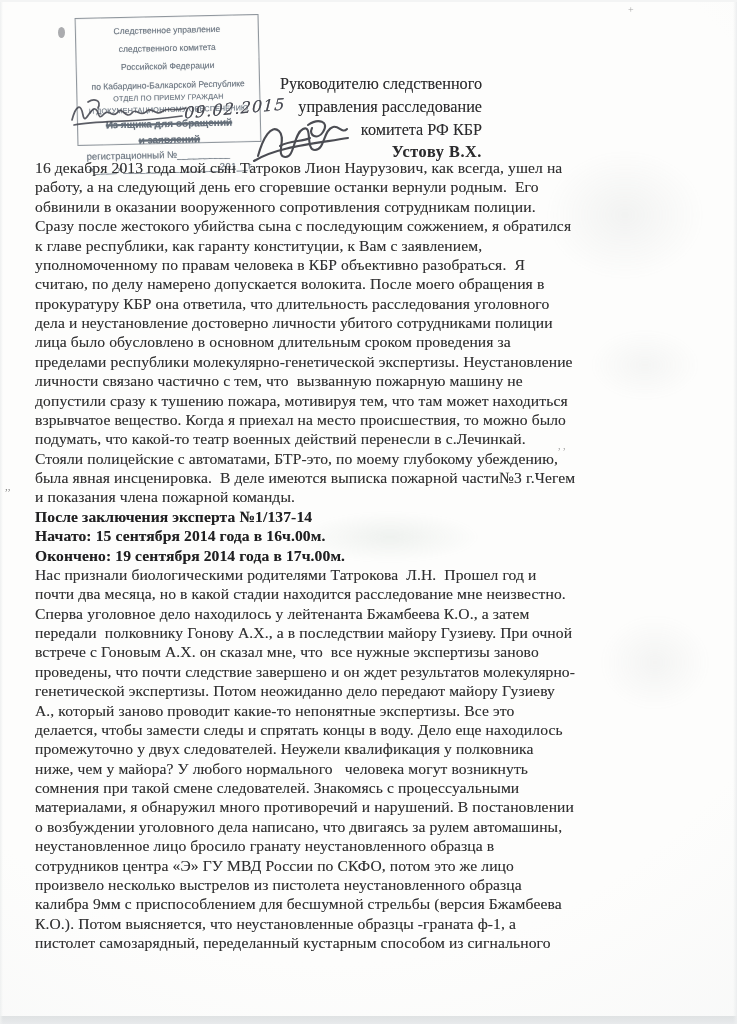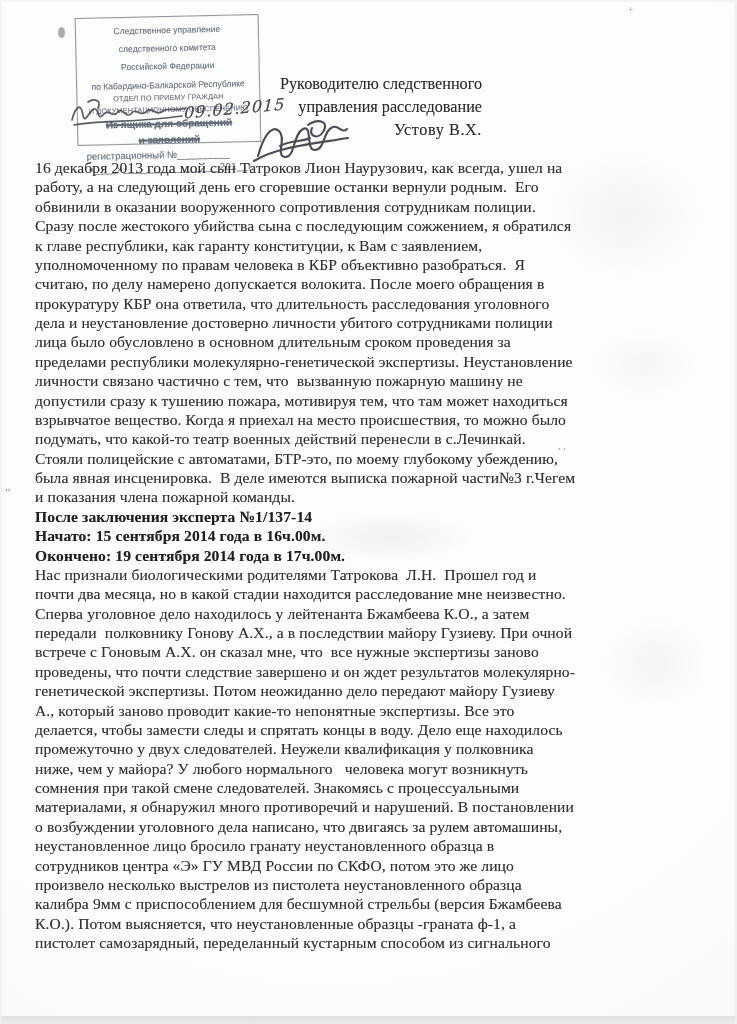--- a/index.html
+++ b/index.html
@@ -45,21 +45,21 @@
   }
 
   
   .addressee{
     position:absolute;left:246px;top:37px;width:236px;
     text-align:right;font-size:16.2px;line-height:22.8px;color:#2c2c2e;
     text-shadow:0 0 .6px rgba(70,70,70,.45);
     margin-top:36px;
   }
   .addressee div{white-space:nowrap;}
-  .addressee .name{font-weight:normal;letter-spacing:.6px;}
+  .addressee .name{font-weight:bold;letter-spacing:.6px;}
 
   
   .body-text{
     position:absolute;left:35px;top:158px;width:694px;
     font-size:15.6px;line-height:19.38px;color:#313132;
     text-shadow:0 0 .6px rgba(80,80,80,.5);
     letter-spacing:.1px;
   }
   .para{white-space:pre-wrap;}
   .para.bold{font-weight:bold;color:#1f1f21;}
@@ -97,20 +97,21 @@
       <path d="M4 24 C8 9,13 7,15 19 C17 30,22 12,27 13 C32 14,29 26,36 18 C41 12,44 23,50 16 C54 10,58 24,64 17 C68 11,72 22,79 15 C83 10,88 21,95 15 C100 11,106 16,118 12"></path>
       <path d="M6 29 C32 24,64 27,114 20"></path>
       <path d="M20 6 C26 2,34 4,30 12"></path>
     </g>
   </svg>
   <div class="hand-date">09.02.2015</div>
 
   <div class="addressee">
     <div>Руководителю следственного</div>
     <div>управления расследование</div>
+    <div>комитета РФ КБР</div>
     <div class="name">Устову В.Х.</div>
   </div>
 
   <svg class="hand-svg" style="left:250px;top:116px;" width="102" height="48" viewBox="0 0 102 48">
     <g fill="none" stroke="#3c3e45" stroke-width="2.1" stroke-linecap="round" opacity="0.92">
       <path d="M8 40 C13 22,21 8,29 15 C37 22,25 40,35 41 C45 42,43 18,53 13 C63 8,55 34,65 34 C75 34,73 14,83 11 C89 9,92 18,97 13"></path>
       <path d="M4 45 C26 31,62 28,98 22"></path>
       <path d="M58 9 C68 2,80 5,73 16 C68 24,58 20,62 12"></path>
       <path d="M30 30 C40 24,52 26,60 22"></path>
     </g>

